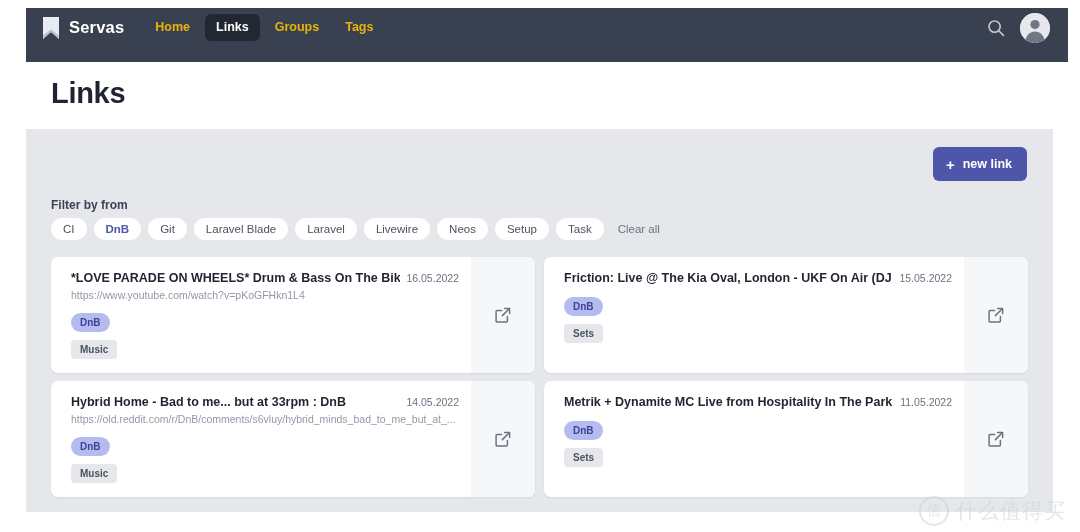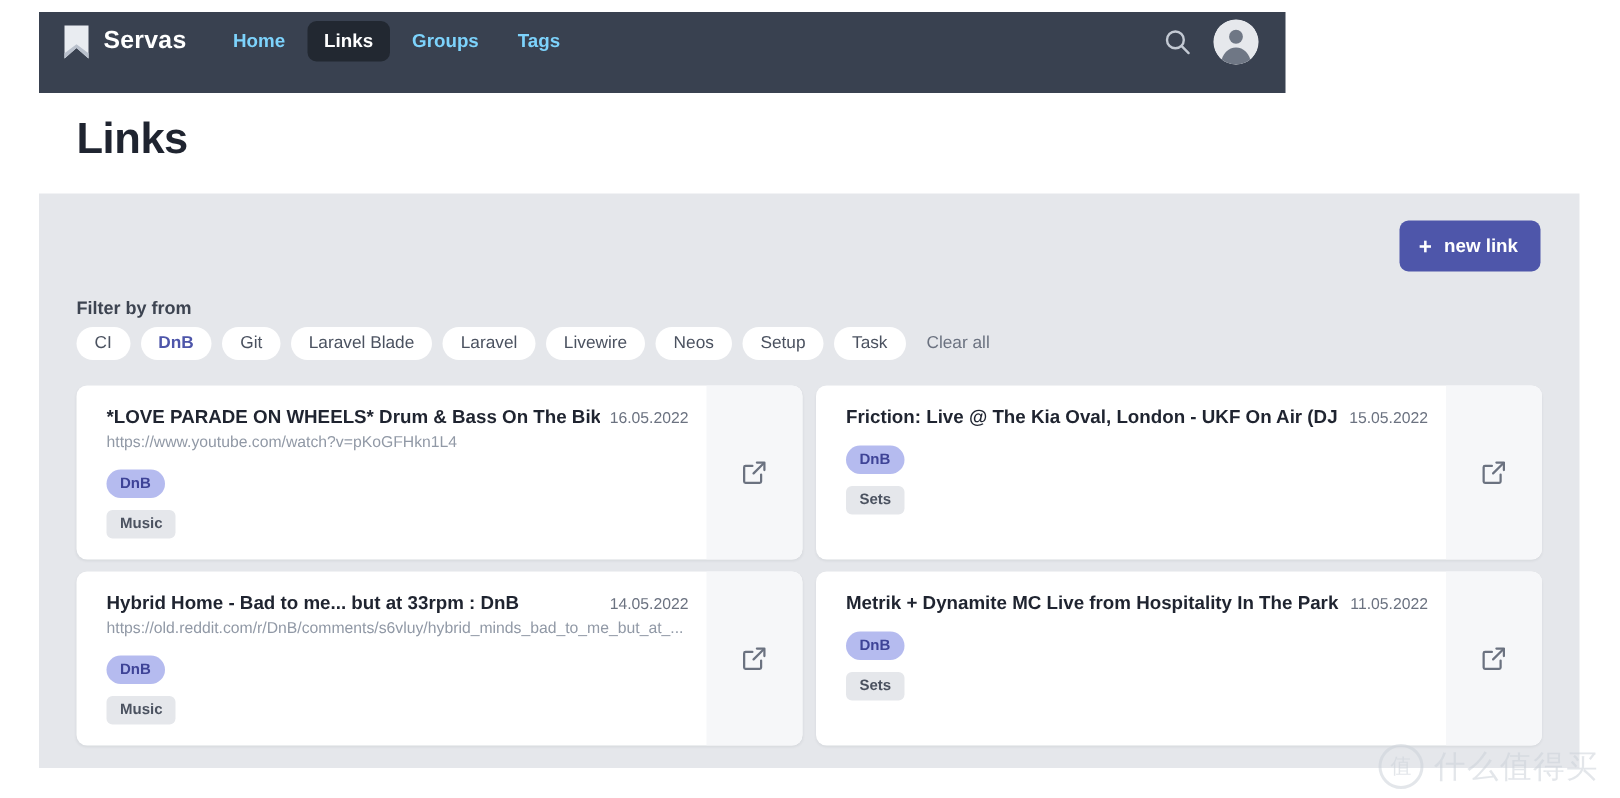--- a/index.html
+++ b/index.html
@@ -17,21 +17,21 @@
     width: 1080px;
     height: 532px;
     background: #ffffff;
   }
 
   
   .navbar {
     position: absolute;
     left: 26px;
     top: 8px;
-    width: 831px;
+    width: 1042px;
     height: 54px;
     background: #394150;
     display: flex;
     align-items: center;
     box-sizing: border-box;
     padding: 0 18px 15px 16px;
   }
 
   .brand {
     display: flex;
@@ -50,21 +50,21 @@
     font-weight: bold;
     letter-spacing: .2px;
   }
 
   .nav-links {
     display: flex;
     align-items: center;
     gap: 4px;
   }
   .nav-link {
-    color: #7dd3fc;
+    color: #eab308;
     font-size: 12.5px;
     font-weight: bold;
     padding: 7px 11px;
     border-radius: 6px;
     line-height: 1;
     white-space: nowrap;
   }
   .nav-link.active {
     color: #ffffff;
     background: #222831;

